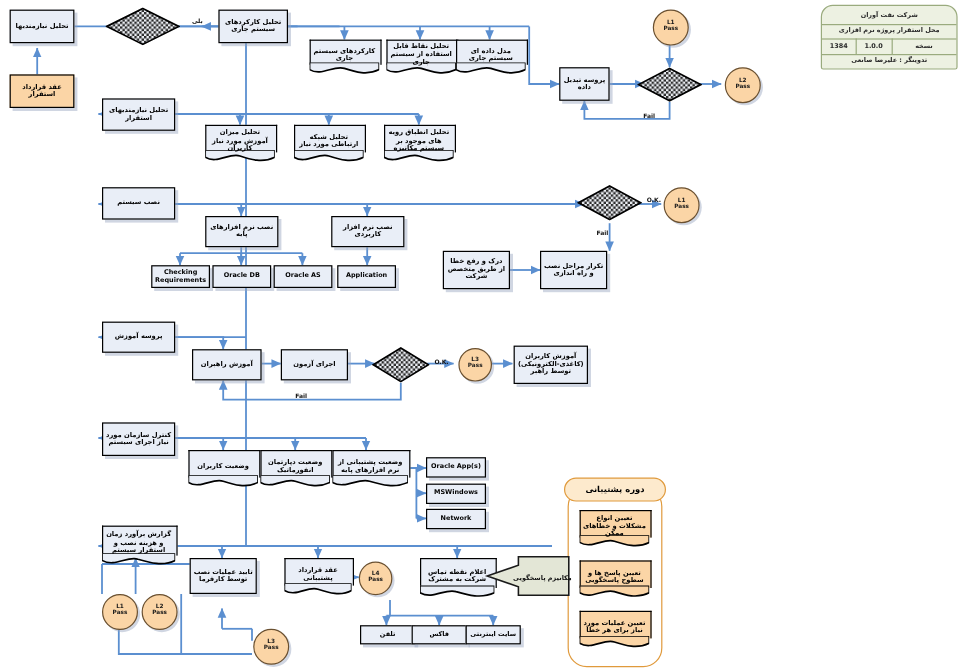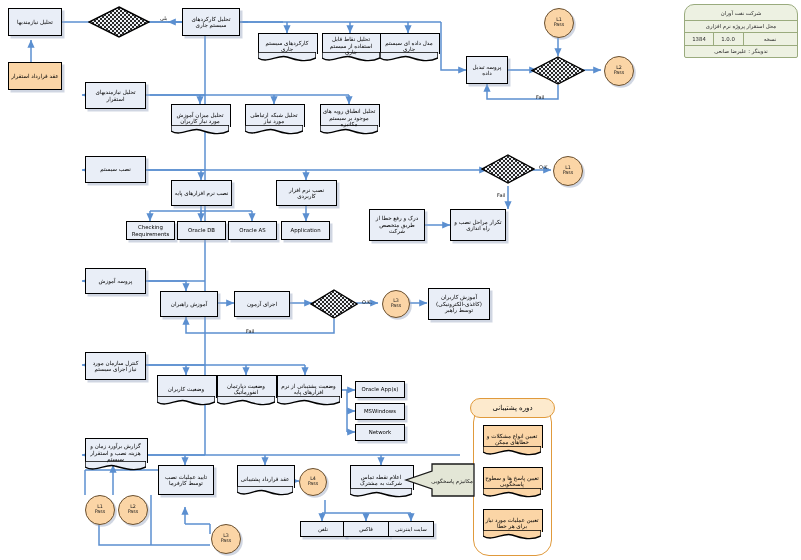--- a/index.html
+++ b/index.html
@@ -1,18 +1,18 @@
 <!DOCTYPE html>
 <html><head>
 <meta charset="utf-8">
 <style>
   html,body{margin:0;padding:0;background:#ffffff;}
   body{width:801px;height:560px;position:relative;overflow:hidden;
        font-family:"DejaVu Sans","Liberation Sans",sans-serif;}
-  #canvas{position:absolute;inset:0;width:784px;height:560px;}
+  #canvas{position:absolute;inset:0;width:784px;height:560px;font-weight:bold;}
   svg#wires{position:absolute;left:0;top:0;width:801px;height:560px;pointer-events:none;}
 
   .node{position:absolute;box-sizing:border-box;display:flex;align-items:center;
         justify-content:center;text-align:center;color:#000;line-height:1.15;
         font-size:5.6px;padding:1px 2px;z-index:3;}
 
   
   .proc{background:#e9eef7;border:1.4px solid #000;
         box-shadow:2.5px 2.5px 0 rgba(150,165,190,.45);}
 

